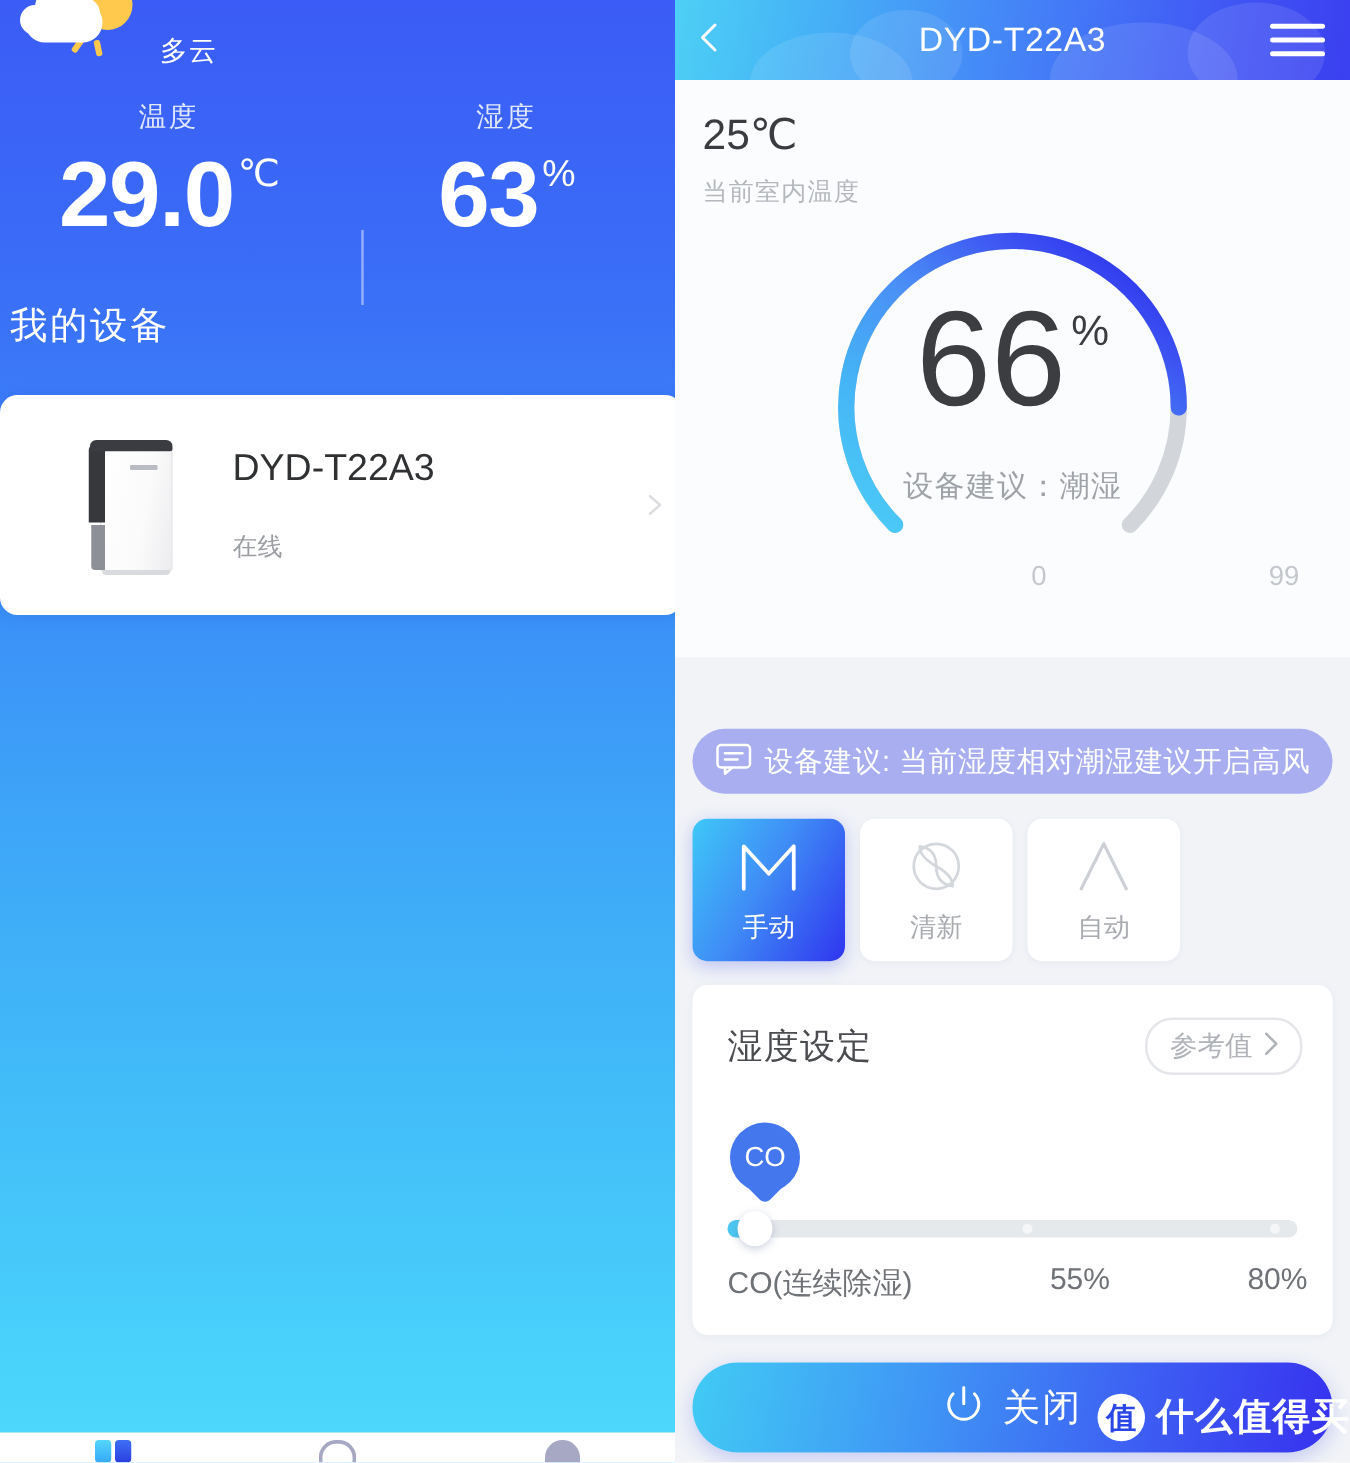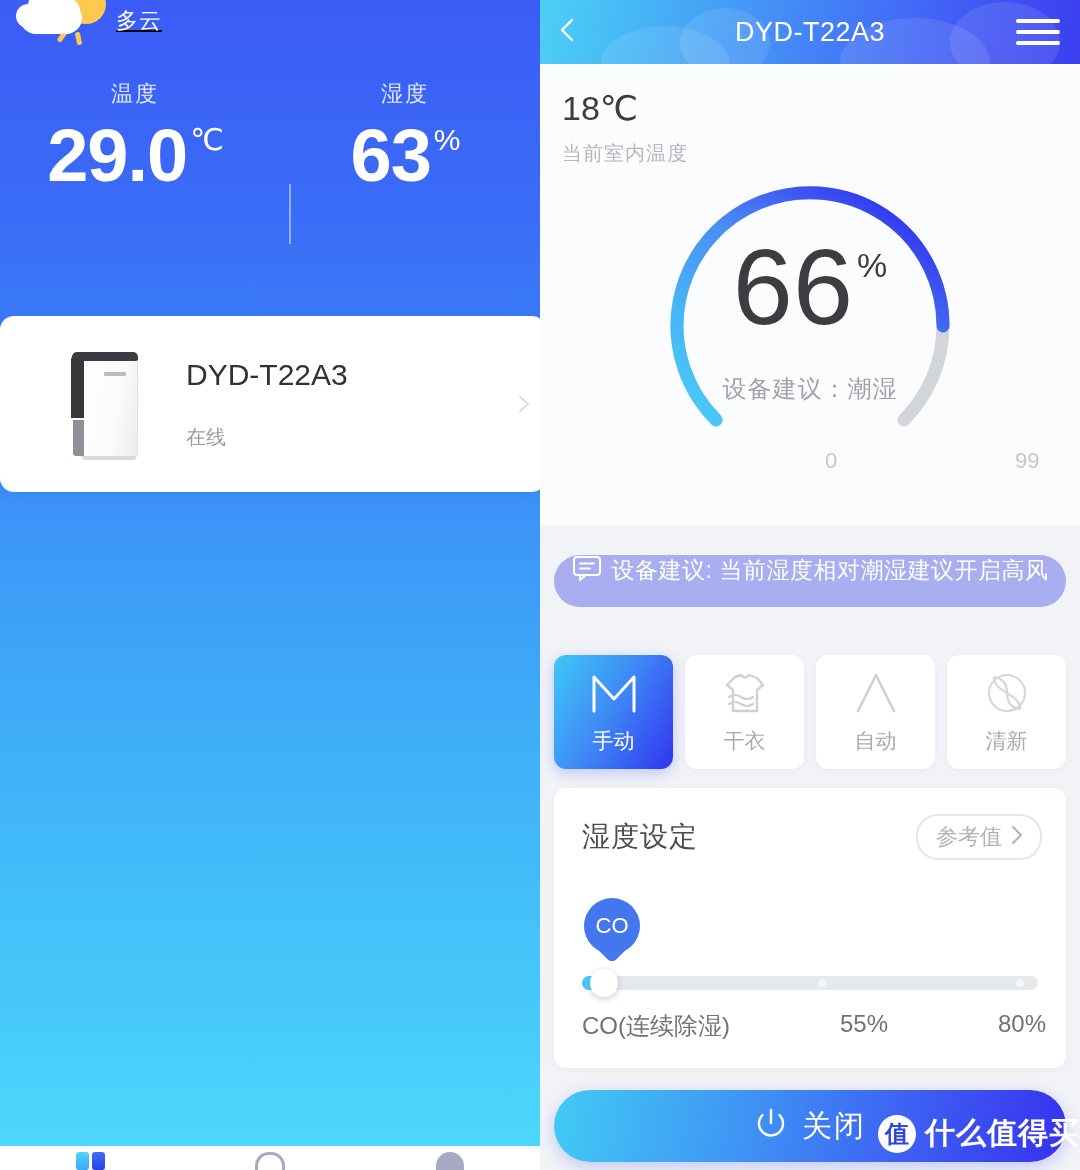--- a/index.html
+++ b/index.html
@@ -21,21 +21,21 @@
         #3b8bf8 38%,
         #3ea8f8 58%,
         #43c0f9 78%,
         #4ad3fb 94%,
         #4fd9fc 100%);
     overflow: hidden;
   }
   
   .weather-row {
     position: absolute; left: 14px; top: 0px;
-    display: flex; align-items: flex-start; gap: 4px; height: 56px; text-decoration: underline;
+    display: flex; align-items: flex-end; gap: 16px; height: 56px;
   }
   .weather-icon { position: relative; width: 96px; height: 56px; }
   .sun {
     position: absolute; left: 52px; top: -16px;
     width: 40px; height: 40px; border-radius: 50%;
     background: #ffc94d;
   }
   .sun-ray {
     position: absolute; background: #ffc94d; border-radius: 2px;
   }
@@ -227,25 +227,25 @@
     margin-top: 36px; font-size: 24px; color: #9fa2a7; letter-spacing: 1px;
   }
   .scale-min, .scale-max {
     position: absolute; top: 272px; font-size: 22px; color: #c4c7cc;
   }
   .scale-min { left: 165px; }
   .scale-max { left: 355px; }
 
   
   .advice {
-    position: absolute; left: 14px; top: 555px;
+    position: absolute; left: 14px; top: 583px;
     width: 512px; height: 52px;
     background: #a8aeef;
     border-radius: 26px;
-    display: flex; align-items: flex-start; justify-content: center; gap: 10px;
+    display: flex; align-items: center; justify-content: center; gap: 10px;
   }
   .advice-text { color: #ffffff; font-size: 23px; letter-spacing: 0.5px; }
 
   
   .modes {
     position: absolute; left: 14px; top: 655px;
     width: 512px; display: flex; gap: 12px;
   }
   .mode {
     width: 122px; height: 114px; border-radius: 12px;
@@ -387,20 +387,21 @@
       <div class="reading">
         <div class="reading-label">湿度</div>
         <div class="reading-value">
           <span>63</span>
           <span class="reading-unit">%</span>
         </div>
       </div>
       <div class="reading-divider"></div>
     </div>
 
+    <div class="section-title">我的设备</div>
 
     <div class="device-card">
       <div class="device-thumb">
         <div class="dev-body"></div>
         <div class="dev-dark-left"></div>
         <div class="dev-gray-left"></div>
         <div class="dev-top"></div>
         <div class="dev-logo"></div>
         <div class="dev-base"></div>
       </div>
@@ -447,21 +448,21 @@
       </div>
       <div class="hdr-title">DYD-T22A3</div>
       <div class="menu-btn">
         <i></i>
           <i></i>
           <i></i>
       </div>
     </div>
 
     <div class="info-block">
-      <div class="temp-big">18℃</div>
+      <div class="temp-big">25℃</div>
       <div class="temp-sub">当前室内温度</div>
     </div>
 
     <div class="gauge-wrap">
       <div class="gauge">
         <svg width="300" height="300" viewBox="0 0 300 300">
           <defs>
             <linearGradient id="arcGrad" x1="0" y1="1" x2="0.85" y2="0">
               <stop offset="0%" stop-color="#4ccdf6"></stop>
               <stop offset="30%" stop-color="#45b4f6"></stop>
@@ -504,44 +505,34 @@
         <span>
           <svg viewBox="0 0 52 48" width="52" height="48">
               <path d="M6 42 L6 8 L26 30 L46 8 L46 42" fill="none" stroke="#ffffff" stroke-width="3" stroke-linecap="round" stroke-linejoin="round"></path>
             </svg>
         </span>
         <span class="mode-label">手动</span>
       </div>
       <div class="mode">
         <span>
           <svg viewBox="0 0 52 48" width="52" height="48">
-            <path d="M16 8 L22 6 Q26 11 30 6 L38 9 L44 16 L38 21 L38 42 L14 42 L14 21 L8 16 Z" fill="none" stroke="#cdd0d5" stroke-width="2.4" stroke-linejoin="round"></path>
-            <path d="M10 28 Q16 24 22 28 T34 28" fill="none" stroke="#cdd0d5" stroke-width="2.2" stroke-linecap="round"></path>
-            <path d="M10 35 Q16 31 22 35 T34 35" fill="none" stroke="#cdd0d5" stroke-width="2.2" stroke-linecap="round"></path>
+            <circle cx="26" cy="24" r="18" fill="none" stroke="#d4d7dc" stroke-width="2.2"></circle>
+            <path d="M26 24 Q12 16 13 8 Q26 10 26 24" fill="none" stroke="#d4d7dc" stroke-width="2.2" stroke-linejoin="round"></path>
+            <path d="M26 24 Q40 32 39 40 Q26 38 26 24" fill="none" stroke="#d4d7dc" stroke-width="2.2" stroke-linejoin="round"></path>
           </svg>
         </span>
-        <span class="mode-label">干衣</span>
+        <span class="mode-label">清新</span>
       </div>
       <div class="mode">
         <span>
           <svg viewBox="0 0 52 48" width="52" height="48">
               <path d="M8 42 L26 6 L44 42" fill="none" stroke="#cdd0d5" stroke-width="2.6" stroke-linecap="round" stroke-linejoin="round"></path>
             </svg>
         </span>
         <span class="mode-label">自动</span>
-      </div>
-      <div class="mode">
-        <span>
-          <svg viewBox="0 0 52 48" width="52" height="48">
-            <circle cx="26" cy="24" r="18" fill="none" stroke="#d4d7dc" stroke-width="2.2"></circle>
-            <path d="M26 24 Q12 16 13 8 Q26 10 26 24" fill="none" stroke="#d4d7dc" stroke-width="2.2" stroke-linejoin="round"></path>
-            <path d="M26 24 Q40 32 39 40 Q26 38 26 24" fill="none" stroke="#d4d7dc" stroke-width="2.2" stroke-linejoin="round"></path>
-          </svg>
-        </span>
-        <span class="mode-label">清新</span>
       </div>
     </div>
 
     <div class="hum-card">
       <div class="hum-head">
         <div class="hum-title">湿度设定</div>
         <div class="ref-pill">
           <span class="ref-text">参考值</span>
           <span>
             <svg viewBox="0 0 18 22" width="18" height="22">

